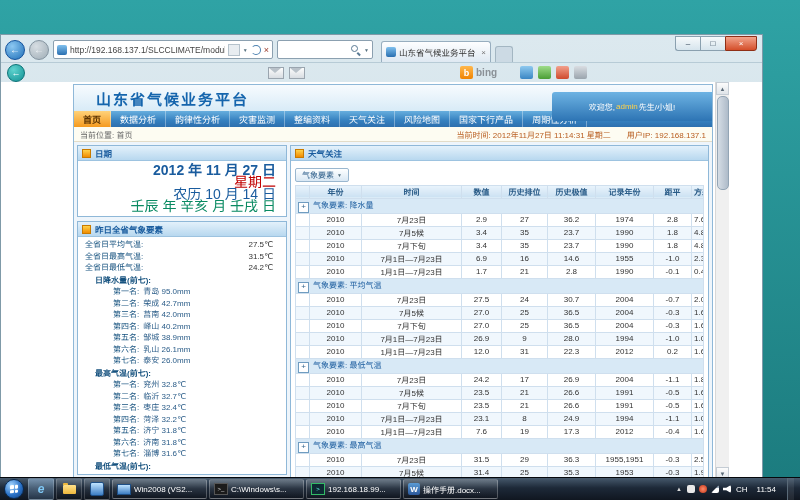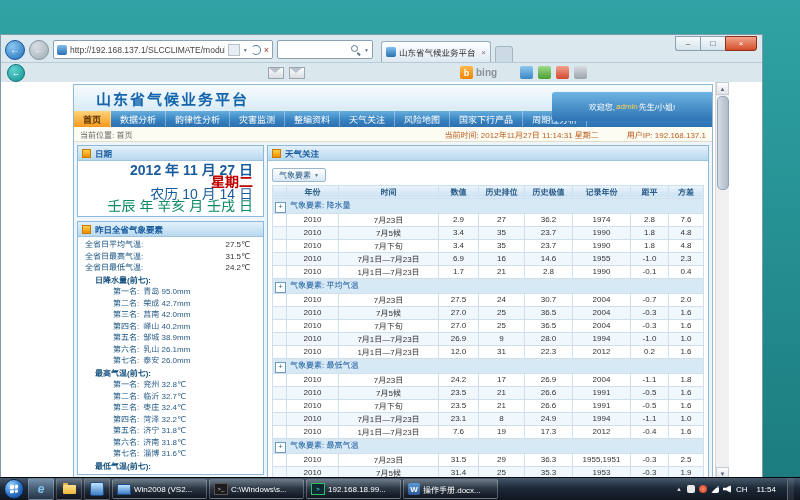--- a/index.html
+++ b/index.html
@@ -65,31 +65,31 @@
   .site-title{position:absolute;left:22px;top:3px;font-size:15px;font-weight:bold;color:#1565ad;letter-spacing:2px;}
   .welcome-bar{position:absolute;right:0;top:7px;height:15px;min-width:148px;
                background:linear-gradient(#6db3e3,#2d74b4);color:#fff;font-size:8px;
                display:flex;align-items:center;justify-content:center;border-radius:3px 0 0 3px;padding:7px 6px;}
   .welcome-user{color:#ffd24a;margin:0 1px;}
   .nav-menu{height:16px;background:linear-gradient(#67aede,#3580bf 60%,#2d6fae);display:flex;font-size:9px;color:#fff;flex:none;}
   .nav-item{padding:0 9px;display:flex;align-items:center;border-right:1px solid rgba(255,255,255,.35);cursor:default;white-space:nowrap;}
   .nav-item.active{background:linear-gradient(#ffd27a,#f59a1e);color:#5a3200;font-weight:bold;}
   .info-strip{height:14px;background:#fdfcf2;border-bottom:1px solid #e3dcc8;display:flex;align-items:center;
               font-size:8px;color:#666;padding:0 6px;flex:none;}
-  .info-right{margin-left:auto;color:#b85c1e;display:flex;gap:28px;}
+  .info-right{margin-left:auto;color:#b85c1e;display:flex;gap:16px;}
 
   .content{flex:1;display:flex;overflow:hidden;}
-  .sidebar{width:193px;flex:none;padding:3px;box-sizing:border-box;display:flex;flex-direction:column;gap:4px;}
+  .sidebar{width:216px;flex:none;padding:3px;box-sizing:border-box;display:flex;flex-direction:column;gap:4px;}
   .panel{border:1px solid #8fb8d8;background:#fff;}
   .panel-hd{height:14px;background:linear-gradient(#e3f1fb,#b8d8ef);border-bottom:1px solid #9dc3e0;
             display:flex;align-items:center;font-size:8.5px;font-weight:bold;color:#1a5c9e;padding:0 4px;gap:4px;}
   .bullet{width:7px;height:7px;background:linear-gradient(#ffd24a,#f08c00);border:1px solid #c87a00;flex:none;}
   .date-body{padding:3px 10px 4px 4px;text-align:right;font-size:14px;line-height:12px;}
   .date-main{color:#1a5c9e;font-weight:bold;}
-  .date-week{color:#c00000;font-weight:bold;}
+  .date-week{color:#c00000;font-weight:normal;}
   .date-lunar{color:#1a5c9e;}
   .date-ganzhi{color:#0a8a62;}
   .weather-body{padding:2px 3px;font-size:8px;line-height:11.5px;color:#16527f;}
   .kv-row{display:flex;padding-left:4px;}
   .kv-value{margin-left:auto;padding-right:10px;color:#333;}
   .rank-title{font-weight:bold;color:#16527f;padding-left:14px;margin-top:1px;}
   .rank-row{display:flex;padding-left:32px;}
   .rank-value{margin-left:4px;color:#2a5c88;}
 
   .main{flex:1;margin:3px 3px 0 0;border:1px solid #8fb8d8;background:#fff;display:flex;flex-direction:column;overflow:hidden;}

